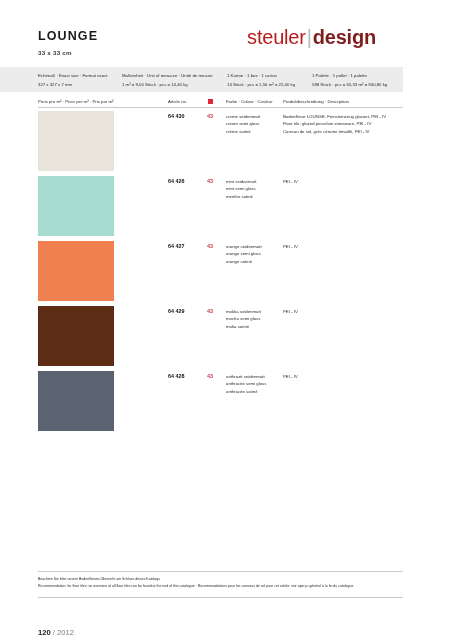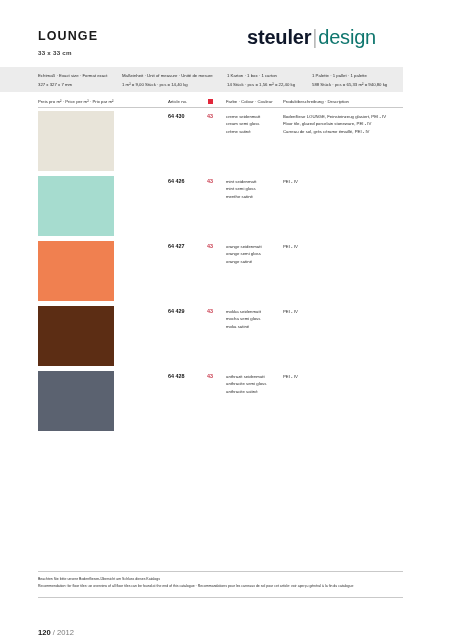--- a/index.html
+++ b/index.html
@@ -42,31 +42,31 @@
   }
   .brand {
     position: absolute;
     right: 27px;
     top: 26px;
     font-size: 20px;
     letter-spacing: -0.2px;
     white-space: nowrap;
   }
   .brand .b1 {
-    color: #0f172a;
-    font-weight: bold;
+    color: #b91c1c;
+    font-weight: normal;
   }
   .brand .bar {
     color: #b9b9b9;
     font-weight: normal;
     margin: 0 1px;
   }
   .brand .b2 {
-    color: #0f766e;
-    font-weight: normal;
+    color: #7f1d1d;
+    font-weight: bold;
   }
 
   
   .spec-band {
     position: absolute;
     left: 0;
     top: 67px;
     width: 429px;
     height: 25px;
     background: #ececec;

